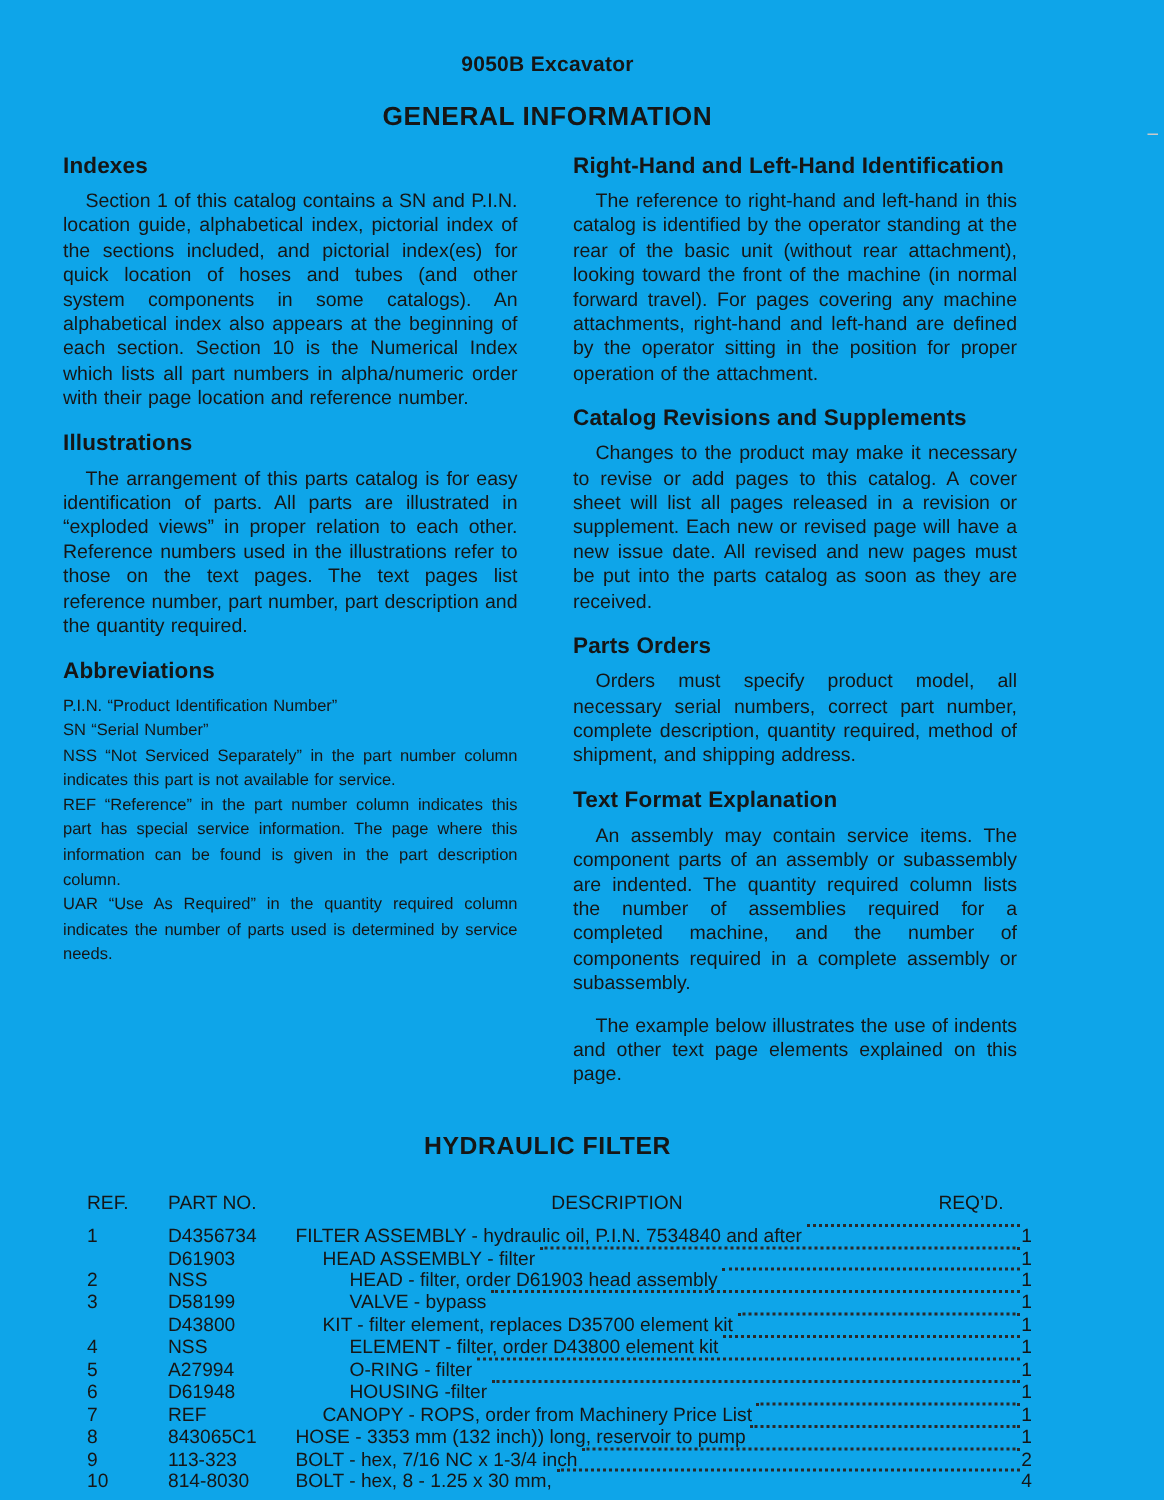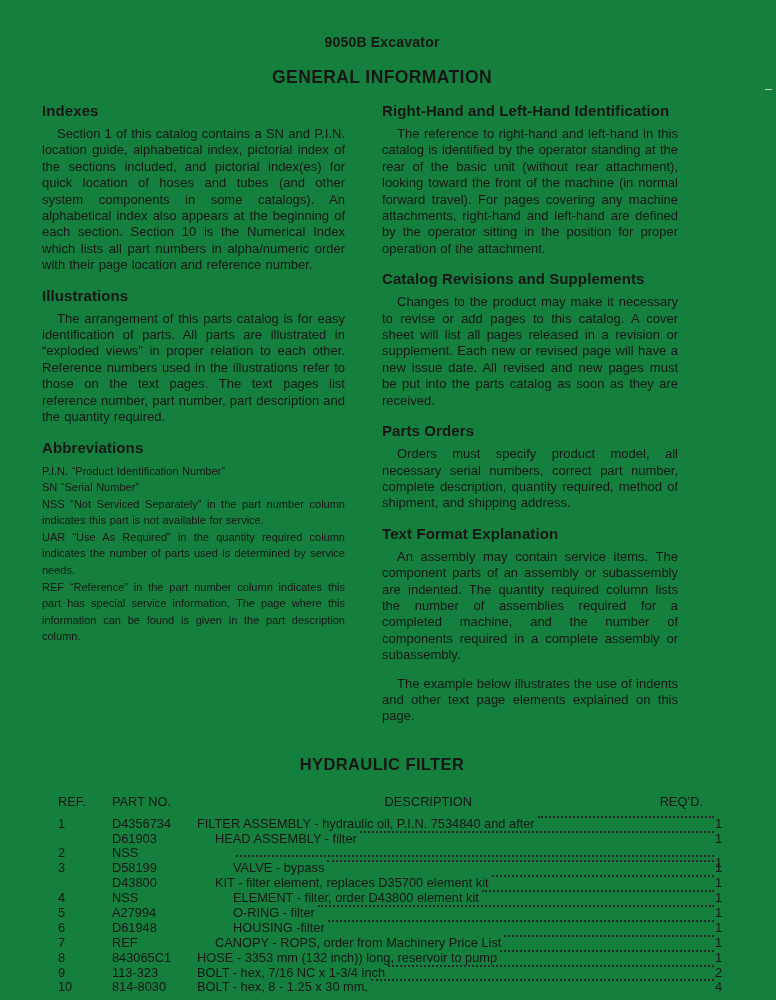--- a/index.html
+++ b/index.html
@@ -1,22 +1,22 @@
 <!DOCTYPE html>
 <html><head>
 <meta charset="utf-8">
 <style>
   html,body { margin:0; padding:0; background:#e8e8e8; }
   .page {
     position:relative;
     width:776px; height:1000px;
     margin:0 auto;
-    background:#15803d;
+    background:#0ea5e9;
     box-sizing:border-box;
-    padding:34px 54px 0 42px;
+    padding:34px 88px 0 42px;
     font-family:"Liberation Sans", sans-serif;
     color:#161616;
     overflow:hidden;
   }
   .model-title {
     text-align:center; font-weight:bold; font-size:14px; letter-spacing:0.2px;
   }
   .page-title {
     text-align:center; font-weight:bold; font-size:17.5px; letter-spacing:0.4px;
     margin-top:17px;
@@ -72,22 +72,22 @@
       <h2 class="sec first">Indexes</h2>
       <p class="body">Section 1 of this catalog contains a SN and P.I.N. location guide, alphabetical index, pictorial index of the sections included, and pictorial index(es) for quick location of hoses and tubes (and other system components in some catalogs). An alphabetical index also appears at the beginning of each section. Section 10 is the Numerical Index which lists all part numbers in alpha/numeric order with their page location and reference number.</p>
 
       <h2 class="sec">Illustrations</h2>
       <p class="body">The arrangement of this parts catalog is for easy identification of parts. All parts are illustrated in “exploded views” in proper relation to each other. Reference numbers used in the illustrations refer to those on the text pages. The text pages list reference number, part number, part description and the quantity required.</p>
 
       <h2 class="sec">Abbreviations</h2>
       <p class="abbr">P.I.N. “Product Identification Number”</p>
       <p class="abbr">SN “Serial Number”</p>
       <p class="abbr">NSS “Not Serviced Separately” in the part number column indicates this part is not available for service.</p>
+      <p class="abbr">REF “Reference” in the part number column indicates this part has special service information. The page where this information can be found is given in the part description column.</p>
       <p class="abbr">UAR “Use As Required” in the quantity required column indicates the number of parts used is determined by service needs.</p>
-      <p class="abbr">REF “Reference” in the part number column indicates this part has special service information. The page where this information can be found is given in the part description column.</p>
     </div>
 
     <div class="col-right">
       <h2 class="sec first">Right-Hand and Left-Hand Identification</h2>
       <p class="body">The reference to right-hand and left-hand in this catalog is identified by the operator standing at the rear of the basic unit (without rear attachment), looking toward the front of the machine (in normal forward travel). For pages covering any machine attachments, right-hand and left-hand are defined by the operator sitting in the position for proper operation of the attachment.</p>
 
       <h2 class="sec">Catalog Revisions and Supplements</h2>
       <p class="body">Changes to the product may make it necessary to revise or add pages to this catalog. A cover sheet will list all pages released in a revision or supplement. Each new or revised page will have a new issue date. All revised and new pages must be put into the parts catalog as soon as they are received.</p>
 
       <h2 class="sec">Parts Orders</h2>
@@ -124,20 +124,21 @@
       <span class="c-desc ind1">
           <span class="dtext">HEAD ASSEMBLY - filter</span>
           <span class="dots"></span>
           <span class="c-reqd">1</span>
         </span>
     </div>
     <div class="trow">
       <span class="c-ref">2</span>
       <span class="c-part">NSS</span>
       <span class="c-desc ind2">
+          <span class="dtext">HEAD - filter, order D61903 head assembly</span>
           <span class="dots"></span>
           <span class="c-reqd">1</span>
         </span>
     </div>
     <div class="trow">
       <span class="c-ref">3</span>
       <span class="c-part">D58199</span>
       <span class="c-desc ind2">
           <span class="dtext">VALVE - bypass</span>
           <span class="dots"></span>

